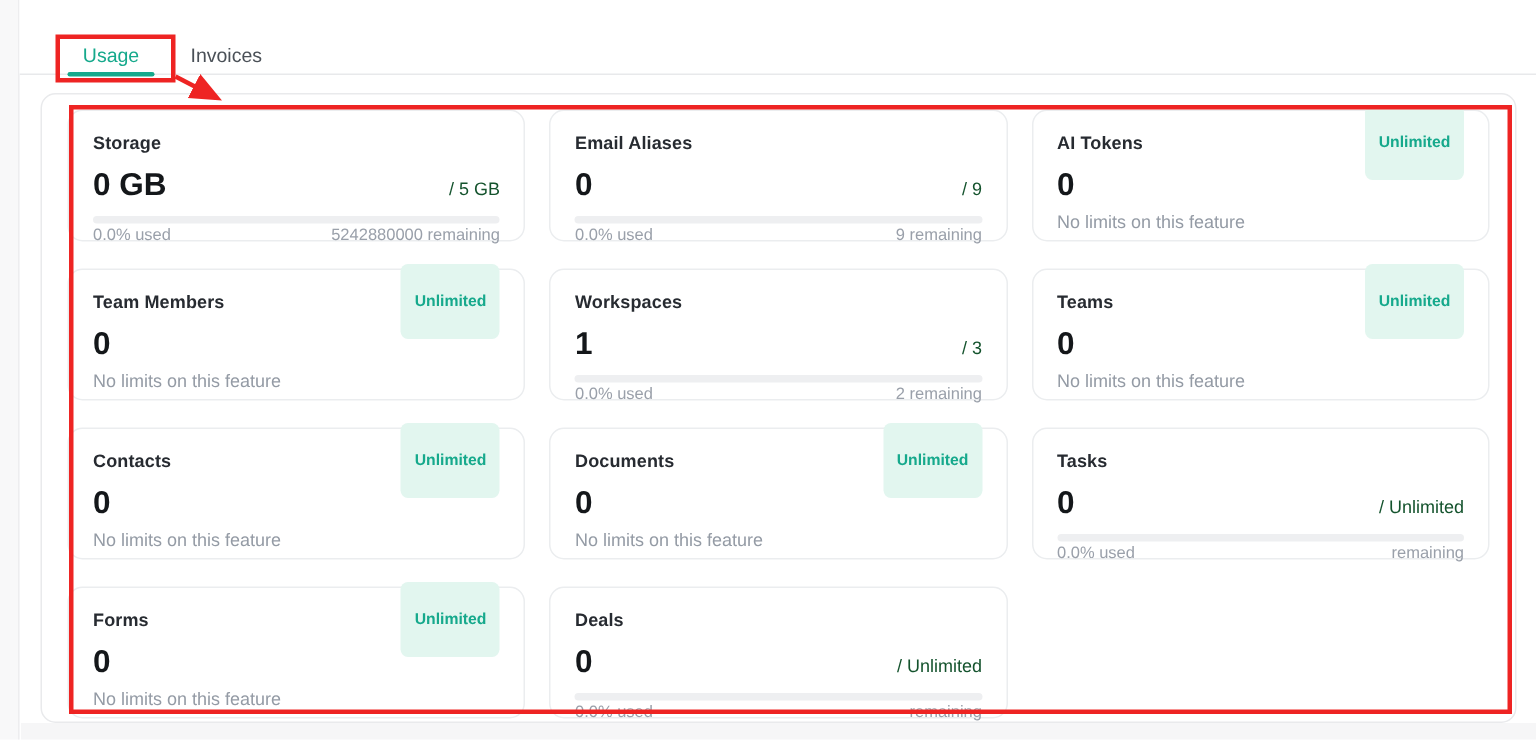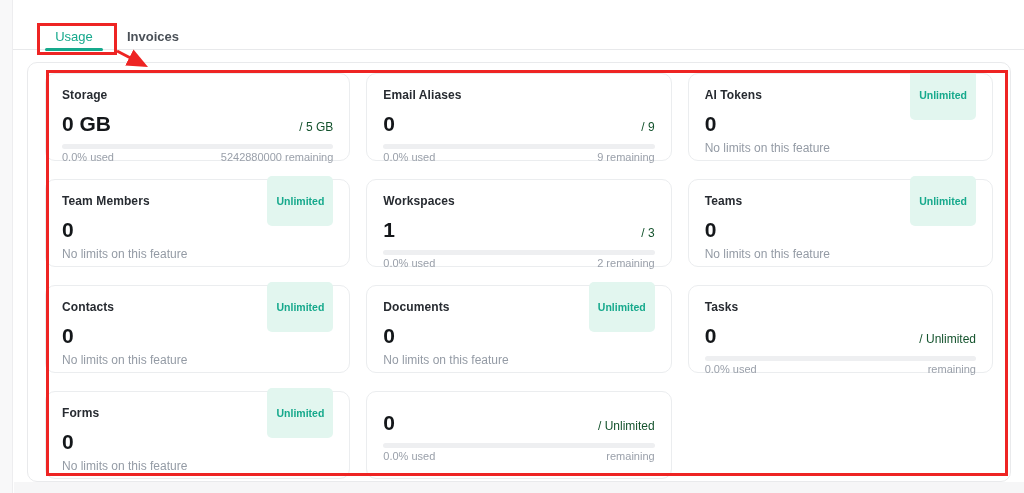--- a/index.html
+++ b/index.html
@@ -28,21 +28,21 @@
   .tabbar{
     position:absolute;left:13px;top:0;width:1011px;height:50px;
     border-bottom:1px solid #e8e9eb;background:#fff;
   }
   .tab{position:absolute;top:29px;font-size:13px;cursor:pointer;}
   .tab-active{left:32px;width:58px;text-align:center;color:var(--accent);font-weight:500;}
   .tab-underline{
     position:absolute;left:0;right:0;top:19px;height:3px;
     background:var(--accent);border-radius:2px;
   }
-  .tab-inactive{left:114px;color:#4a5057;font-weight:bold;}
+  .tab-inactive{left:114px;color:#4a5057;}
   
   .container{
     position:absolute;left:27px;top:62px;width:984px;height:420px;
     background:#fff;border:1px solid #e9eaec;border-radius:10px;
   }
   .grid{
     display:grid;grid-template-columns:repeat(3,1fr);
     column-gap:16px;row-gap:18px;
     padding:10px 17px 4px 17px;
   }
@@ -228,20 +228,24 @@
       <span class="badge">Unlimited</span>
     </div>
     <div class="card-valuerow">
       <span class="card-value">0</span>
 
     </div>
 
     <div class="card-note">No limits on this feature</div>
   </div>
       <div class="card">
+    <div class="card-head">
+      <span class="card-title">Deals</span>
+
+    </div>
     <div class="card-valuerow">
       <span class="card-value">0</span>
       <span class="card-limit">/ Unlimited</span>
     </div>
     <div class="progress">
       <div class="progress-fill" style="width: 0%;"></div>
     </div>
     <div class="card-foot">
       <span>0.0% used</span>
       <span>remaining</span>

